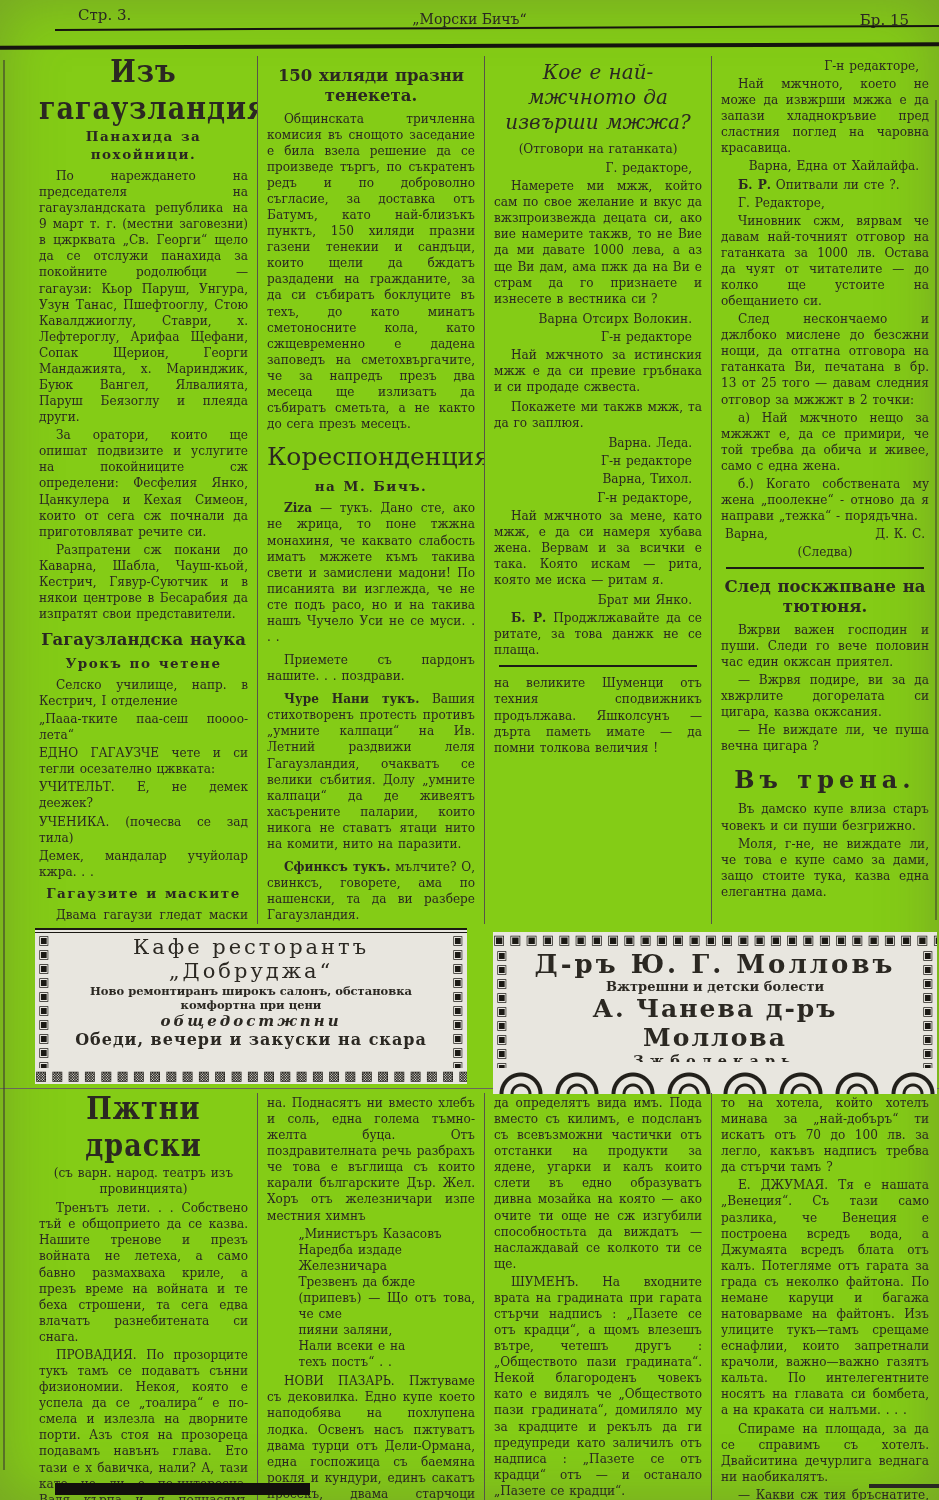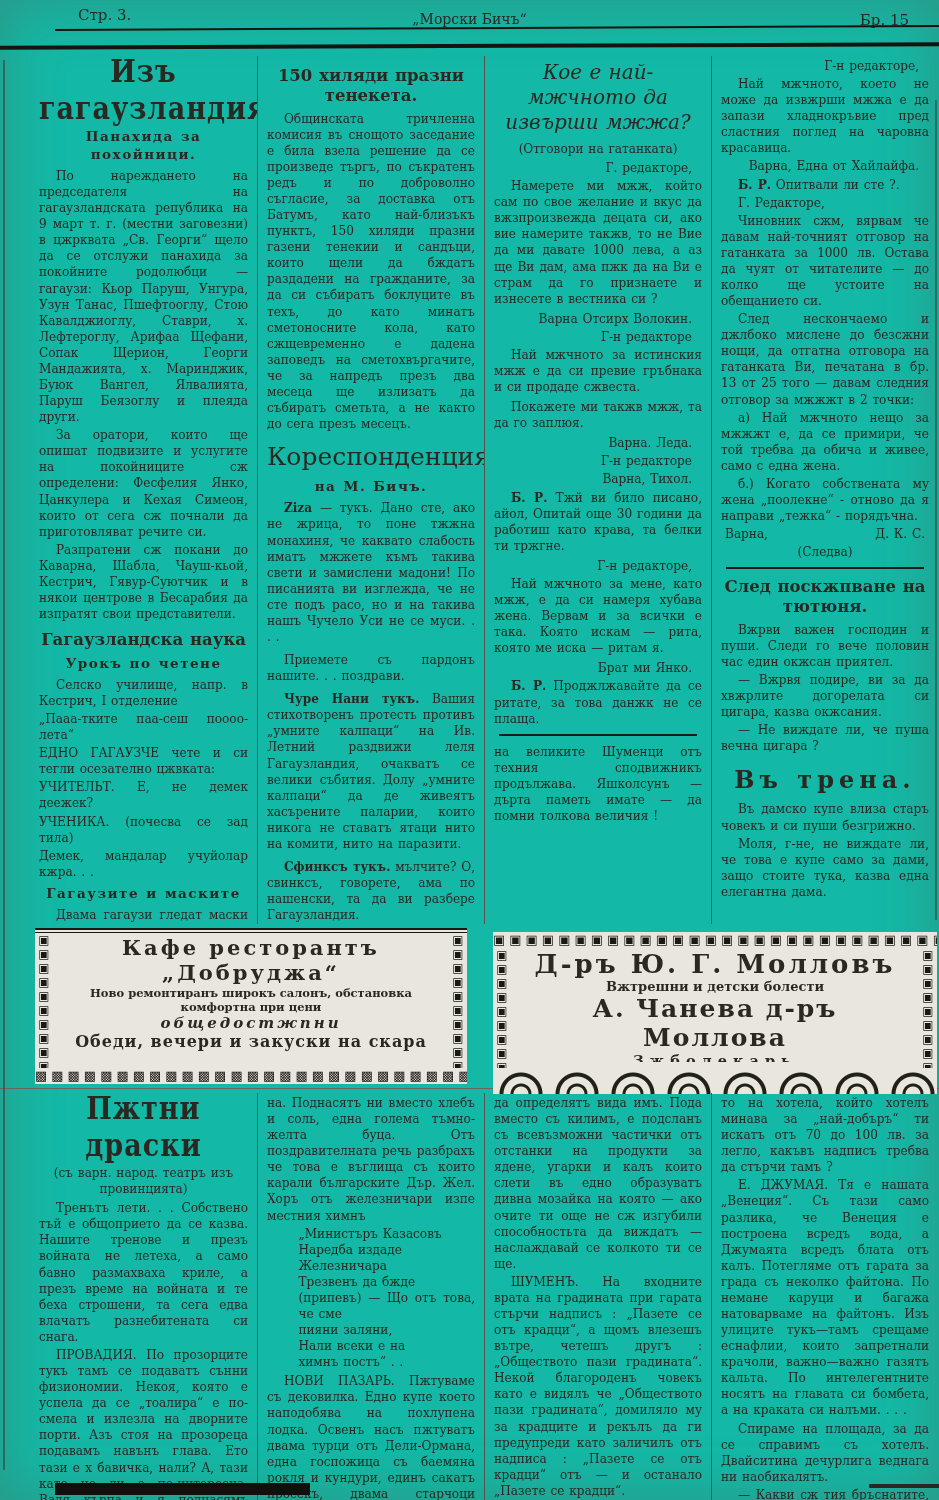--- a/index.html
+++ b/index.html
@@ -1,17 +1,17 @@
 <!DOCTYPE html>
 <html><head>
 <meta charset="utf-8">
 <style>
   html,body{margin:0;padding:0;}
   body{background:#b7b4ac;font-family:"DejaVu Serif","Liberation Serif",serif;}
-  .page{position:relative;width:939px;height:1500px;margin:0 auto;background:#14b8a6;
+  .page{position:relative;width:939px;height:1500px;margin:0 auto;background:#84cc16;
         color:#2b2822;overflow:hidden;box-shadow:inset 0 0 60px rgba(90,85,70,.35);}
   
   .header{height:52px;position:relative;padding-top:6px;box-sizing:border-box;}
   .hdr-page{position:absolute;left:78px;top:6px;font-size:15px;}
   .hdr-title{position:absolute;left:0;right:0;top:11px;text-align:center;font-size:14px;}
   .hdr-issue{position:absolute;right:30px;top:11px;font-size:15px;}
   .rule1{position:absolute;left:55px;right:0;top:27px;height:2px;background:#16140f;transform:rotate(-.25deg);}
   .rule2{position:absolute;left:0;right:0;top:44px;height:4px;background:#16140f;transform:rotate(-.2deg);}
   
   .main{display:flex;height:872px;padding:4px 0 0 30px;box-sizing:border-box;}
@@ -40,21 +40,21 @@
   .ads-row{height:164px;display:flex;padding-left:35px;box-sizing:border-box;align-items:flex-start;}
   .ad{background:#e8e6df;}
   .ad-grid{display:grid;grid-template-columns:18px 1fr 18px;}
   .orn-v{width:18px;font-family:"DejaVu Sans",sans-serif;font-size:12px;line-height:14px;
          overflow:hidden;word-break:break-all;text-align:center;color:#1b1914;}
   .orn-h{font-family:"DejaVu Sans",sans-serif;font-size:13px;letter-spacing:4px;line-height:16px;
          height:16px;overflow:hidden;white-space:nowrap;color:#1b1914;grid-column:1/4;text-align:center;}
   .ad1{width:432px;height:156px;margin-top:4px;}
   .ad1 .topline{grid-column:1/4;border-top:2px solid #1b1914;border-bottom:1px solid #1b1914;height:2px;}
   .ad1-body{padding:2px 4px;text-align:center;overflow:hidden;height:118px;}
-  .a1-t1{font-size:21px;font-weight:bold;letter-spacing:3px;}
+  .a1-t1{font-size:21px;font-weight:normal;letter-spacing:3px;}
   .a1-t2{font-size:11.5px;font-weight:bold;margin-top:1px;}
   .a1-t3{font-size:15px;font-weight:bold;font-style:italic;letter-spacing:3px;}
   .a1-t4{font-size:16px;font-weight:bold;letter-spacing:1px;}
   .a1-t5{font-size:14.5px;font-weight:bold;letter-spacing:1px;}
   .ad2{width:444px;height:162px;margin-left:26px;margin-top:8px;}
   .ad2-body{padding:1px 6px;text-align:center;overflow:hidden;height:112px;}
   .a2-t1{font-size:26px;font-weight:bold;letter-spacing:3px;}
   .a2-t2{font-size:13px;font-weight:bold;}
   .a2-t3{font-size:25px;font-weight:bold;letter-spacing:2px;}
   .a2-t4{font-size:14.5px;font-weight:bold;letter-spacing:6px;}
@@ -121,21 +121,20 @@
         <div class="blk blk-center">(Отговори на гатанката)</div>
         <div class="blk blk-sig">Г. редакторе,</div>
         <div class="blk blk-p">Намерете ми мжж, който сам по свое желание и вкус да вжзпроизвежда децата си, ако вие намерите такжв, то не Вие да ми давате 1000 лева, а аз ще Ви дам, ама пжк да на Ви е страм да го признаете и изнесете в вестника си ?</div>
         <div class="blk blk-sig">Варна Отсирх Волокин.</div>
         <div class="blk blk-sig">Г-н редакторе</div>
         <div class="blk blk-p">Най мжчното за истинския мжж е да си превие гръбнака и си продаде сжвеста.</div>
         <div class="blk blk-p">Покажете ми такжв мжж, та да го заплюя.</div>
         <div class="blk blk-sig">Варна. Леда.</div>
         <div class="blk blk-sig">Г-н редакторе</div>
         <div class="blk blk-sig">Варна, Тихол.</div>
-        <div class="blk blk-p"><b>Б. Р.</b> Тжй ви било писано, айол, Опитай още 30 години да работиш като крава, та белки ти тржгне.</div>
         <div class="blk blk-sig">Г-н редакторе,</div>
         <div class="blk blk-p">Най мжчното за мене, като мжж, е да си намеря хубава жена. Вервам и за всички е така. Която искам — рита, която ме иска — ритам я.</div>
         <div class="blk blk-sig">Брат ми Янко.</div>
         <div class="blk blk-p"><b>Б. Р.</b> Проджлжавайте да се ритате, за това данжк не се плаща.</div>
         <div class="blk blk-hr"></div>
         <div class="blk blk-pn">на великите Шуменци отъ техния сподвижникъ продължава. Яшколсунъ — дърта паметь имате — да помни толкова величия !</div>
       </div>
     <div class="col">
         <div class="blk blk-sig">Г-н редакторе,</div>
         <div class="blk blk-p">Най мжчното, което не може да извжрши мжжа е да запази хладнокръвие пред сластния поглед на чаровна красавица.</div>
@@ -203,21 +202,21 @@
     <div class="col">
         <div class="blk blk-pn">на. Поднасятъ ни вместо хлебъ и соль, една голема тъмно-желта буца. Отъ поздравителната речь разбрахъ че това е въглища съ които карали българските Дър. Жел. Хоръ отъ железничари изпе местния химнъ</div>
         <div class="blk blk-verse">
           <div>„Министъръ Казасовъ</div>
           <div>Наредба издаде</div>
           <div>Железничара</div>
           <div>Трезвенъ да бжде</div>
           <div>(припевъ) — Що отъ това, че сме</div>
           <div>пияни заляни,</div>
           <div>Нали всеки е на</div>
-          <div>химнъ постъ“ . .</div>
+          <div>техъ постъ“ . .</div>
         </div>
         <div class="blk blk-p">НОВИ ПАЗАРЬ. Пжтуваме съ дековилка. Едно купе което наподобява на похлупена лодка. Освенъ насъ пжтуватъ двама турци отъ Дели-Ормана, една госпожица съ баемяна рокля и кундури, единъ сакатъ просекъ, двама старчоци селяни и осемь души железничари. Освенъ изброените хора въ купето се намиратъ още ; една изпотрошена печка, запалена, която вместо топлина изпуща пушъкъ, купчина дърва, една заклана свиня, бутната подъ канапето, неколко празни тенекии отъ току що изпразнено сирене, плитка чесновъ лукъ, два стари железничарски кожуха, тъй изпокъсани, че само археолозите сж въ състояние</div>
       </div>
     <div class="col">
         <div class="blk blk-pn">да определятъ вида имъ. Пода вместо съ килимъ, е подсланъ съ всевъзможни частички отъ отстанки на продукти за ядене, угарки и калъ които слети въ едно образуватъ дивна мозайка на която — ако очите ти още не сж изгубили способностьта да виждатъ — наслаждавай се колкото ти се ще.</div>
         <div class="blk blk-p">ШУМЕНЪ. На входните врата на градината при гарата стърчи надписъ : „Пазете се отъ крадци“, а щомъ влезешъ вътре, четешъ другъ : „Обществото пази градината“. Некой благороденъ човекъ като е видялъ че „Обществото пази градината“, домиляло му за крадците и рекълъ да ги предупреди като заличилъ отъ надписа : „Пазете се отъ крадци“ отъ — и останало „Пазете се крадци“.</div>
       </div>
     <div class="col">
         <div class="blk blk-pn">то на хотела, който хотелъ минава за „най-добъръ“ ти искатъ отъ 70 до 100 лв. за легло, какъвъ надписъ требва да стърчи тамъ ?</div>
         <div class="blk blk-p">Е. ДЖУМАЯ. Тя е нашата „Венеция“. Съ тази само разлика, че Венеция е построена всредъ вода, а Джумаята всредъ блата отъ калъ. Потегляме отъ гарата за града съ неколко файтона. По немане каруци и багажа натоварваме на файтонъ. Изъ улиците тукъ—тамъ срещаме еснафлии, които запретнали крачоли, важно—важно газятъ кальта. По интелегентните носятъ на главата си бомбета, а на краката си налъми. . . .</div>

